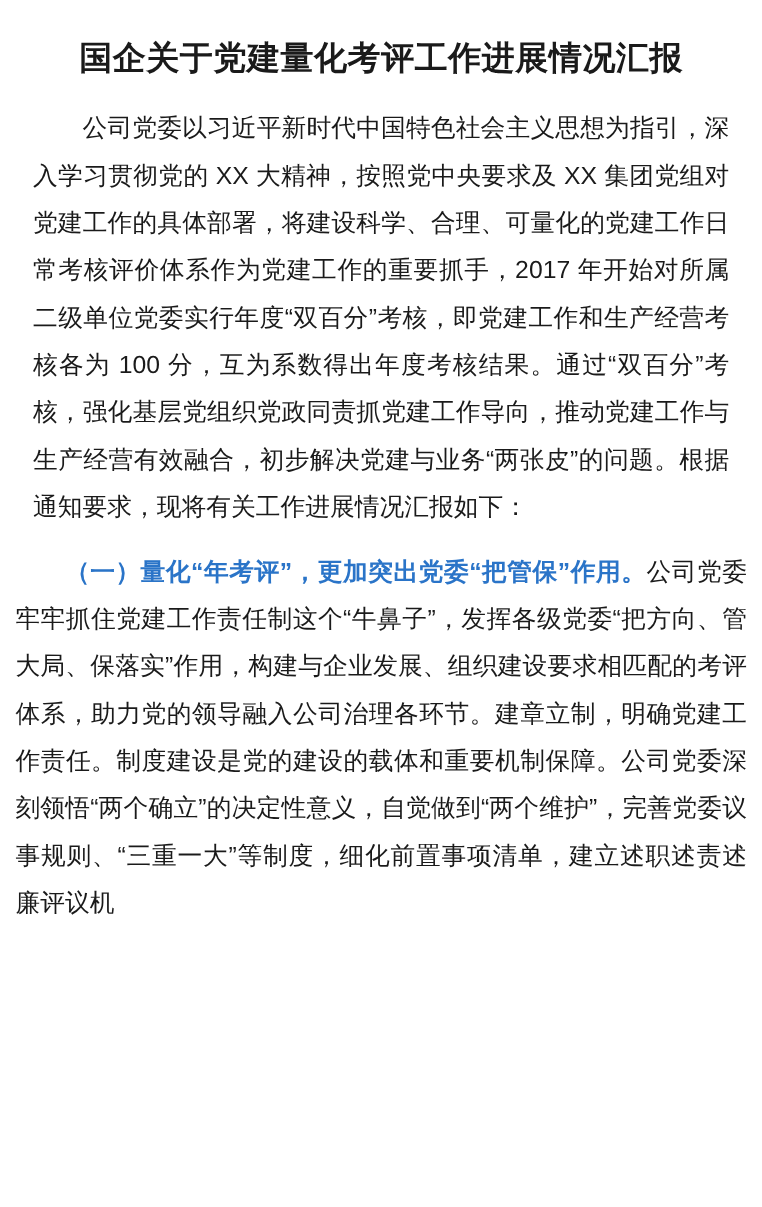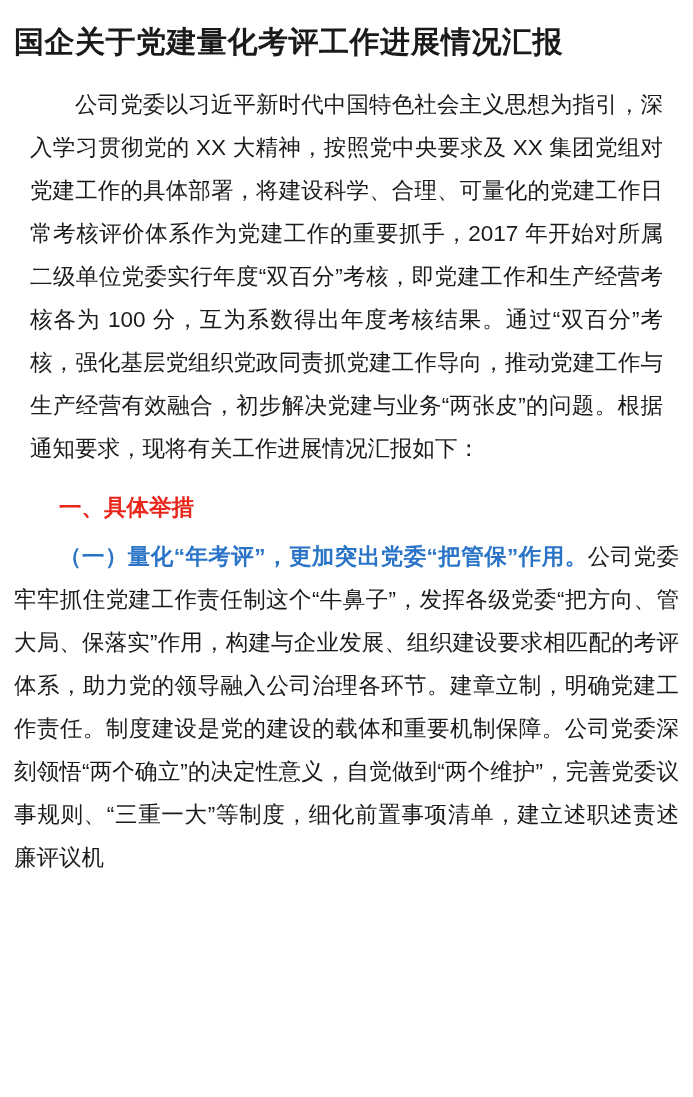--- a/index.html
+++ b/index.html
@@ -17,24 +17,24 @@
     width: 693px;
     height: 1097px;
     box-sizing: border-box;
     padding: 22px 14px 0 14px;
     position: relative;
   }
   .doc-title {
     font-size: 30px;
     font-weight: bold;
     color: #1a1a1a;
-    text-align: left;
+    text-align: center;
     letter-spacing: 0.5px;
     line-height: 1.3;
-    margin: 0 0 22px 0;
+    margin: 12px 0 22px 0;
     white-space: nowrap;
   }
   .para {
     font-size: 22.5px;
     line-height: 43px;
     color: #1a1a1a;
     text-align: justify;
     text-justify: inter-ideograph;
     margin: 16px;
     text-indent: 2em;
@@ -63,17 +63,16 @@
 </style>
 </head>
 <body>
 
 <div class="page">
 
   <h1 class="doc-title">国企关于党建量化考评工作进展情况汇报</h1>
 
   <p class="para">公司党委以习近平新时代中国特色社会主义思想为指引，深入学习贯彻党的 XX 大精神，按照党中央要求及 XX 集团党组对党建工作的具体部署，将建设科学、合理、可量化的党建工作日常考核评价体系作为党建工作的重要抓手，2017 年开始对所属二级单位党委实行年度“双百分”考核，即党建工作和生产经营考核各为 100 分，互为系数得出年度考核结果。通过“双百分”考核，强化基层党组织党政同责抓党建工作导向，推动党建工作与生产经营有效融合，初步解决党建与业务“两张皮”的问题。根据通知要求，现将有关工作进展情况汇报如下：</p>
 
-  <h2 class="section-heading">一、具体举措</h2>
 
   <p class="sub-para"><span class="sub-lead">（一）量化“年考评”，更加突出党委“把管保”作用。</span><span>公司党委牢牢抓住党建工作责任制这个“牛鼻子”，发挥各级党委“把方向、管大局、保落实”作用，构建与企业发展、组织建设要求相匹配的考评体系，助力党的领导融入公司治理各环节。建章立制，明确党建工作责任。制度建设是党的建设的载体和重要机制保障。公司党委深刻领悟“两个确立”的决定性意义，自觉做到“两个维护”，完善党委议事规则、“三重一大”等制度，细化前置事项清单，建立述职述责述廉评议机</span></p>
 
 </div>
 
 </body></html>

